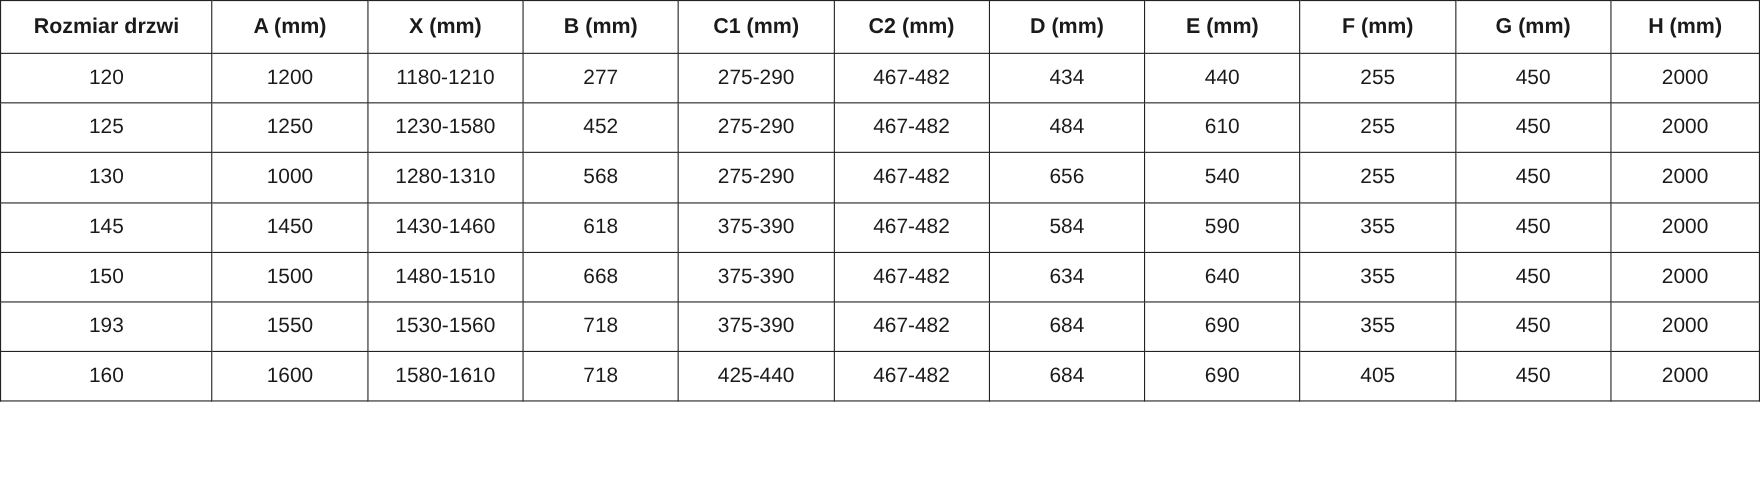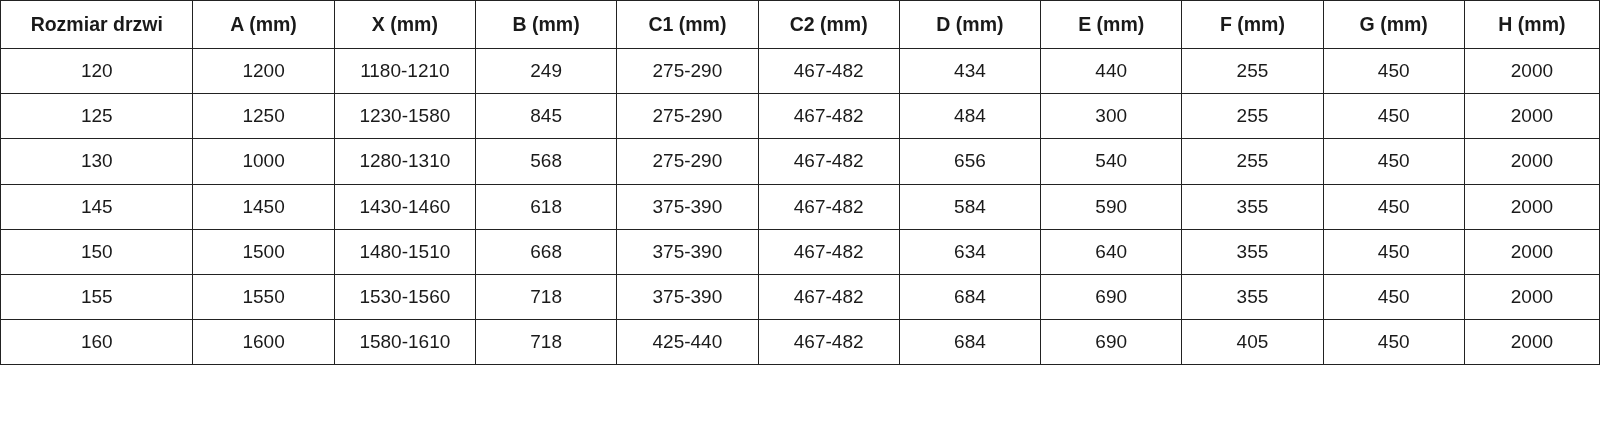--- a/index.html
+++ b/index.html
@@ -98,38 +98,38 @@
         <th>F (mm)</th>
         <th>G (mm)</th>
         <th>H (mm)</th>
       </tr>
     </thead>
     <tbody>
       <tr>
         <td>120</td>
         <td>1200</td>
         <td>1180-1210</td>
-        <td>249</td>
+        <td>277</td>
         <td>275-290</td>
         <td>467-482</td>
         <td>434</td>
         <td>440</td>
         <td>255</td>
         <td>450</td>
         <td>2000</td>
       </tr>
       <tr>
         <td>125</td>
         <td>1250</td>
         <td>1230-1580</td>
-        <td>845</td>
+        <td>452</td>
         <td>275-290</td>
         <td>467-482</td>
         <td>484</td>
-        <td>300</td>
+        <td>610</td>
         <td>255</td>
         <td>450</td>
         <td>2000</td>
       </tr>
       <tr>
         <td>130</td>
         <td>1000</td>
         <td>1280-1310</td>
         <td>568</td>
         <td>275-290</td>
@@ -160,21 +160,21 @@
         <td>668</td>
         <td>375-390</td>
         <td>467-482</td>
         <td>634</td>
         <td>640</td>
         <td>355</td>
         <td>450</td>
         <td>2000</td>
       </tr>
       <tr>
-        <td>155</td>
+        <td>193</td>
         <td>1550</td>
         <td>1530-1560</td>
         <td>718</td>
         <td>375-390</td>
         <td>467-482</td>
         <td>684</td>
         <td>690</td>
         <td>355</td>
         <td>450</td>
         <td>2000</td>

